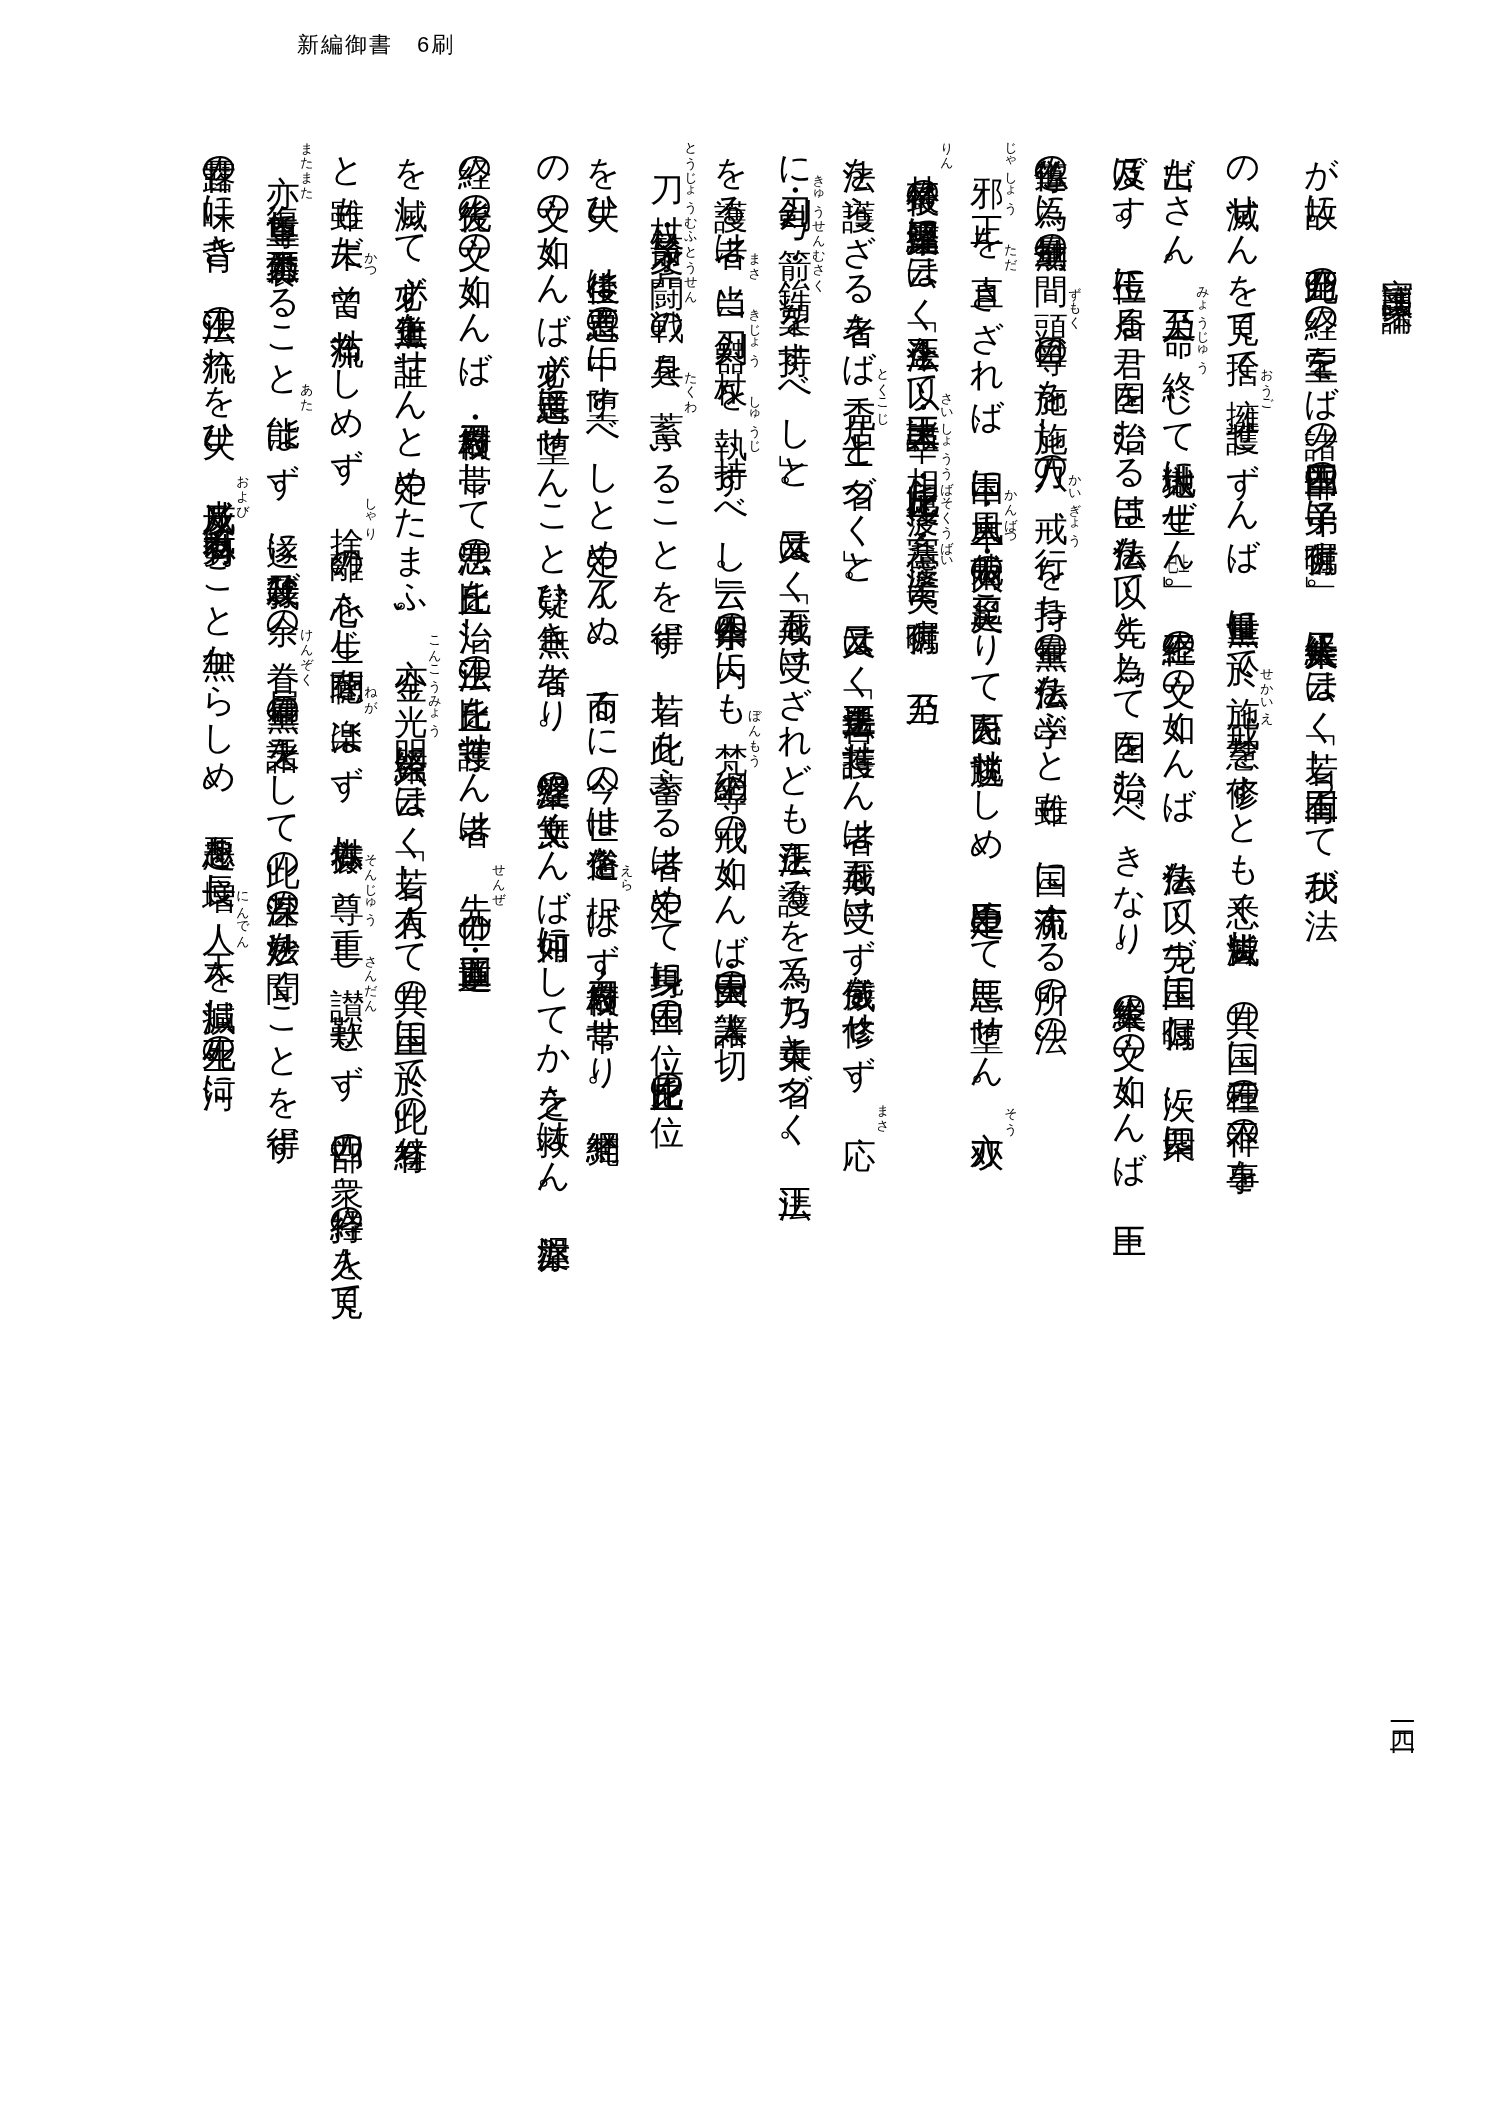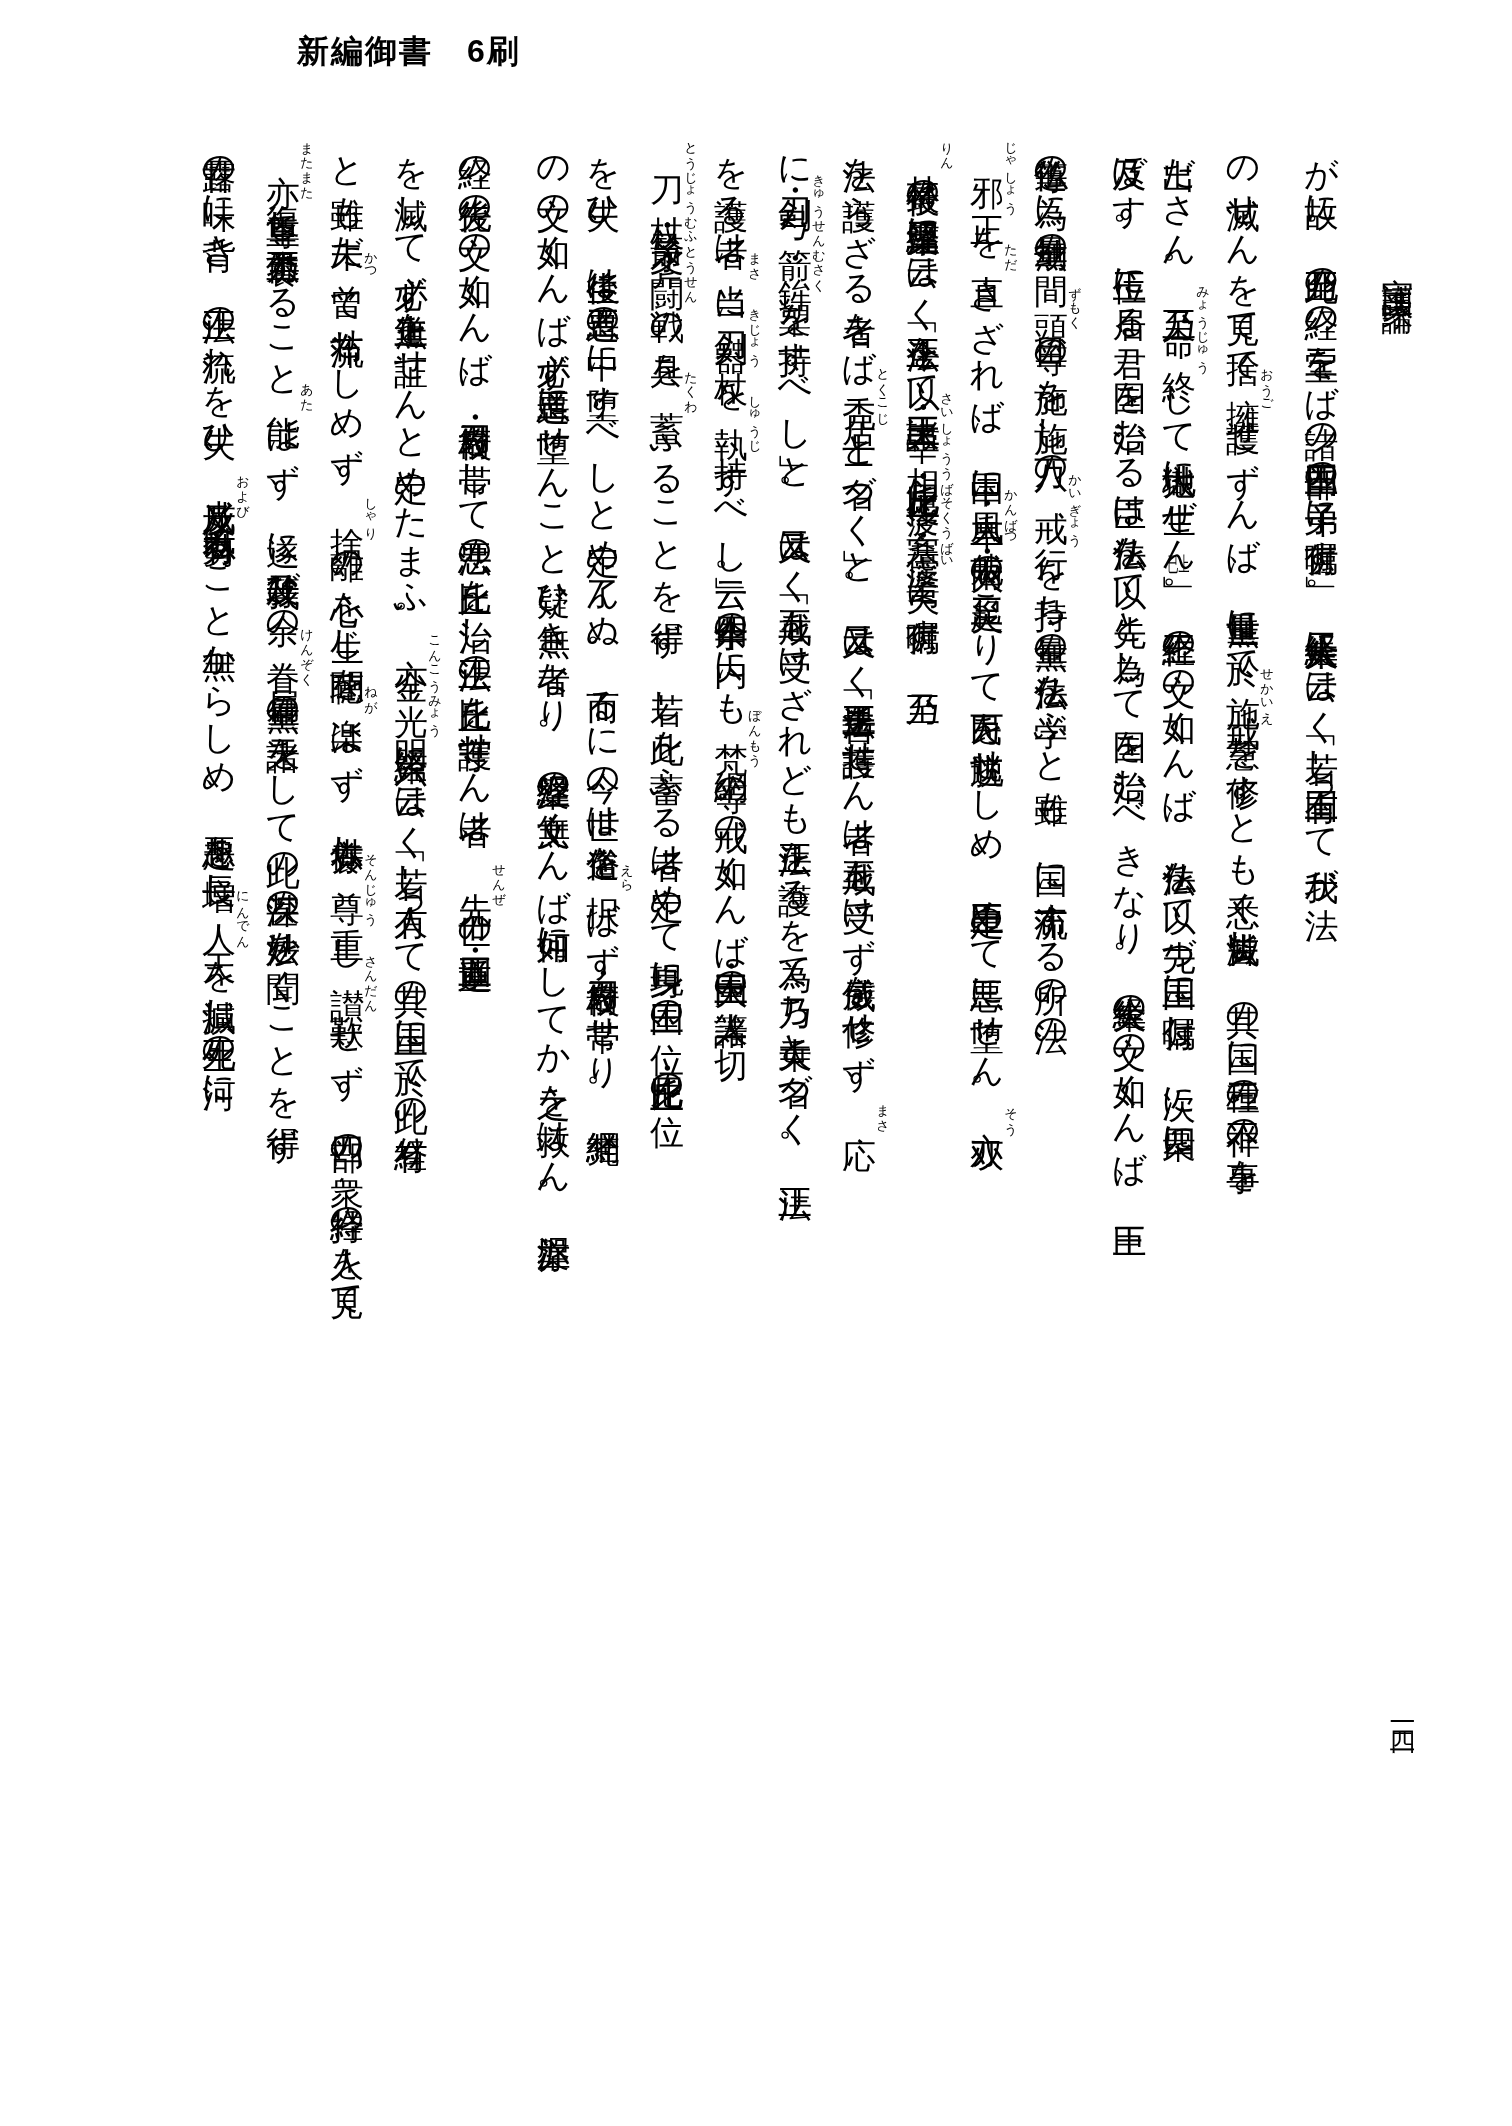--- a/index.html
+++ b/index.html
@@ -10,22 +10,22 @@
   }
   body {
     position: relative;
     color: #000;
     font-family: "Liberation Serif", "DejaVu Serif", serif;
   }
   .edition-header {
     position: absolute;
     left: 297px; top: 30px;
     font-family: "Liberation Sans", "DejaVu Sans", sans-serif;
-    font-weight: bold;
-    font-size: 32px;
+    font-weight: normal;
+    font-size: 22px;
     letter-spacing: 2px;
     white-space: nowrap;
   }
   .doc-title {
     position: absolute;
     left: 1376px; top: 252px;
     writing-mode: vertical-rl;
     text-orientation: upright;
     font-size: 32px;
     letter-spacing: 6px;

